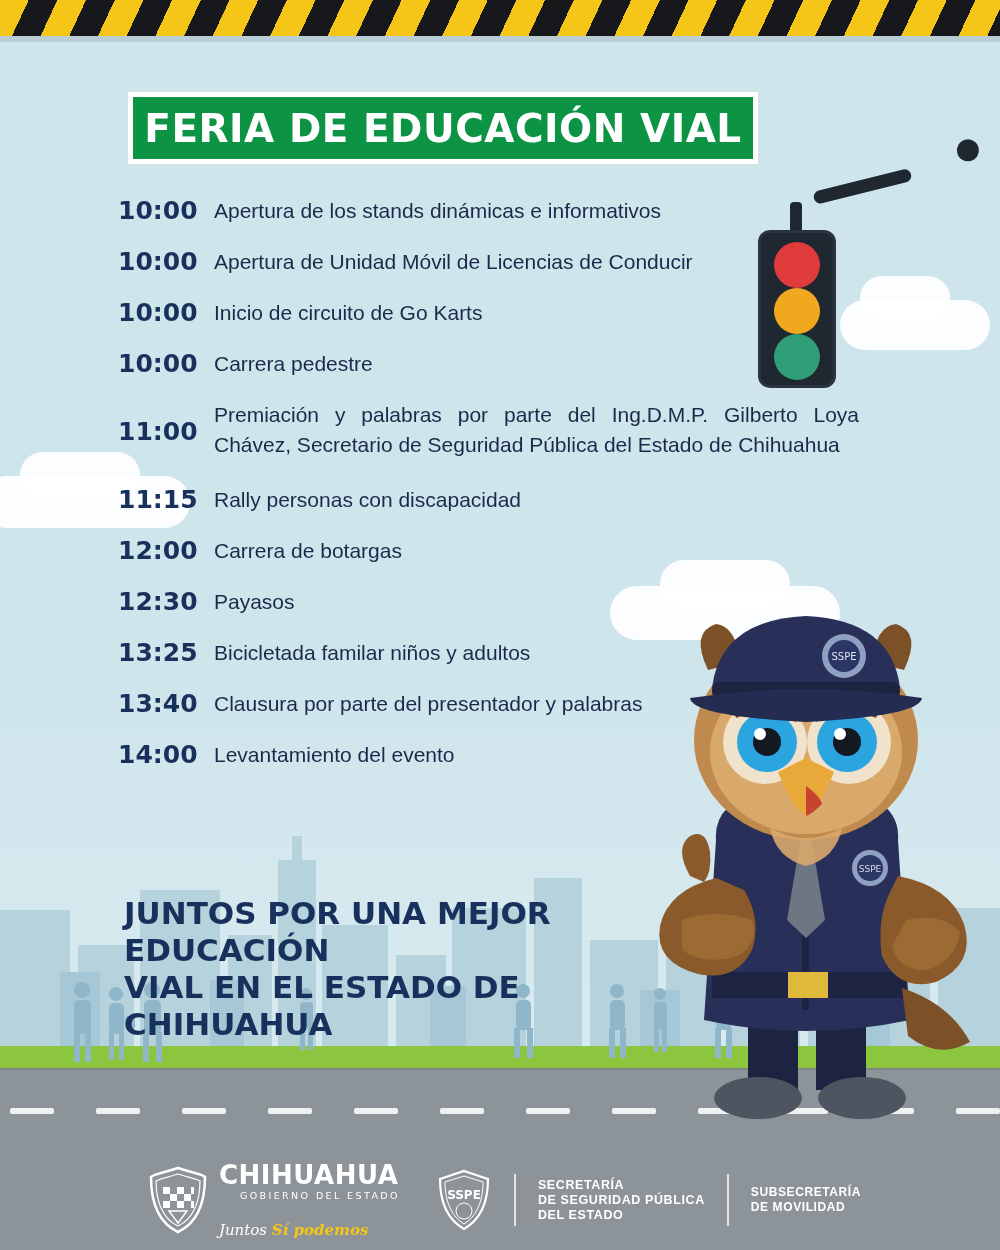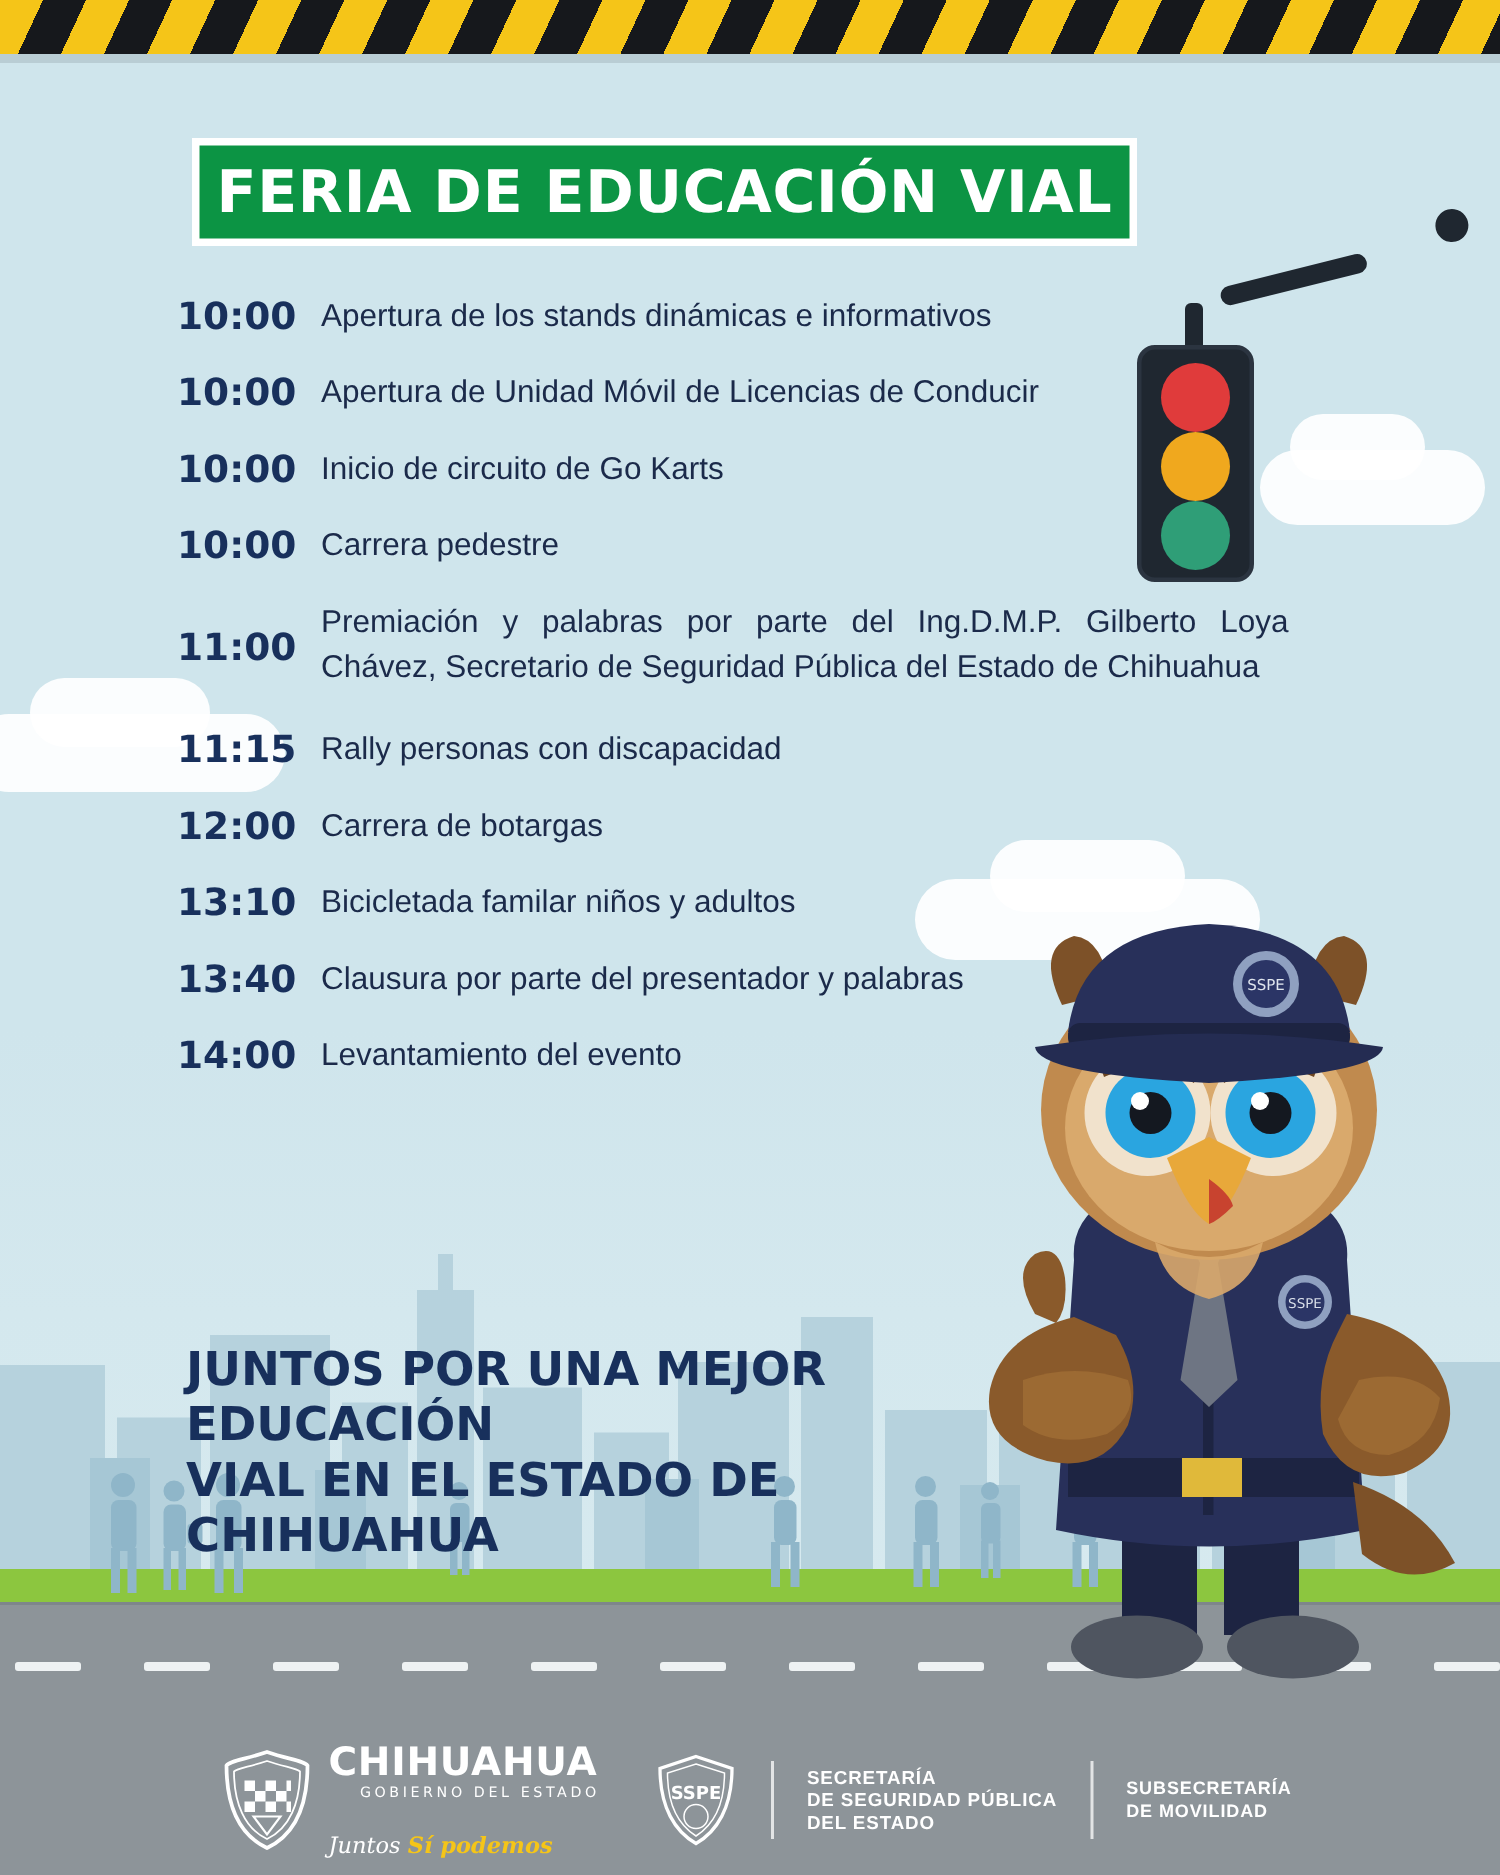--- a/index.html
+++ b/index.html
@@ -407,23 +407,27 @@
     <div class="row">
       <div class="time">11:15</div>
       <div class="desc">Rally personas con discapacidad</div>
     </div>
 
     <div class="row">
       <div class="time">12:00</div>
       <div class="desc">Carrera de botargas</div>
     </div>
 
-
-    <div class="row">
-      <div class="time">13:10</div>
+    <div class="row">
+      <div class="time">12:30</div>
+      <div class="desc">Payasos</div>
+    </div>
+
+    <div class="row">
+      <div class="time">13:25</div>
       <div class="desc">Bicicletada familar niños y adultos</div>
     </div>
 
     <div class="row">
       <div class="time">13:40</div>
       <div class="desc">Clausura por parte del presentador y palabras</div>
     </div>
 
     <div class="row">
       <div class="time">14:00</div>

